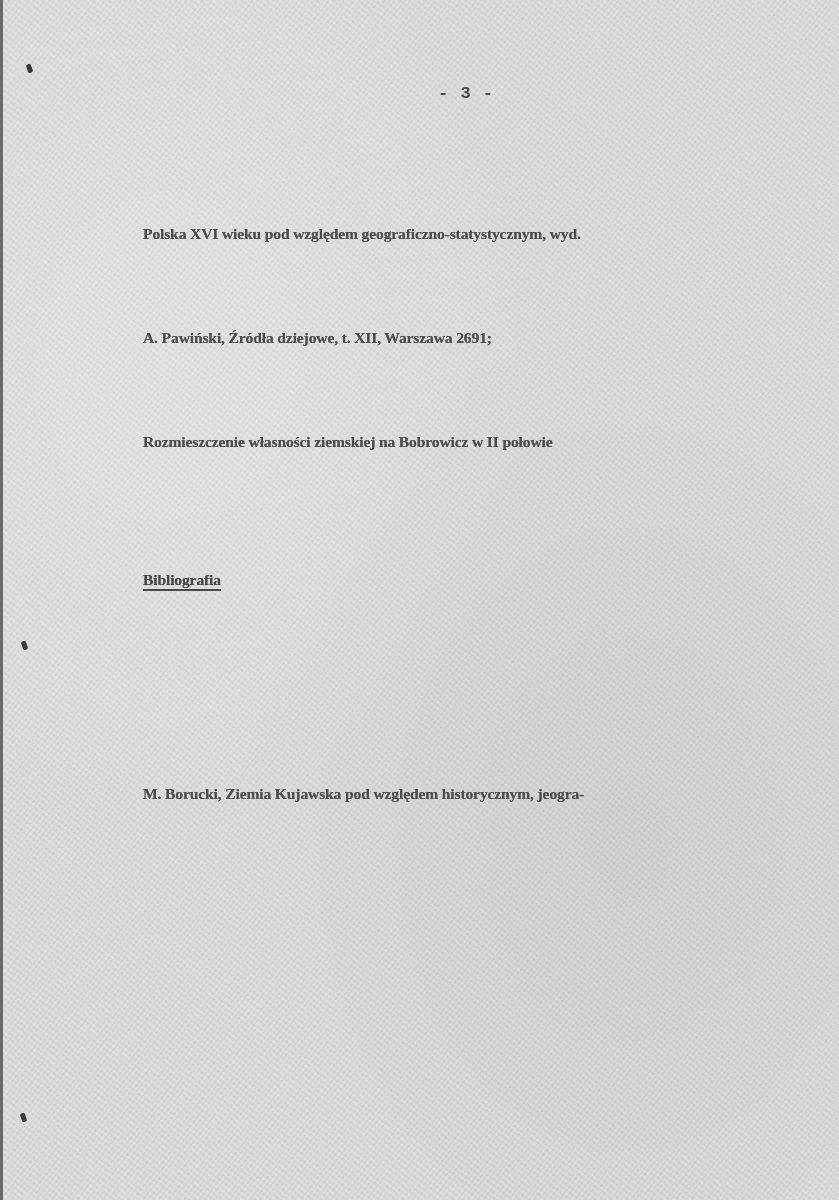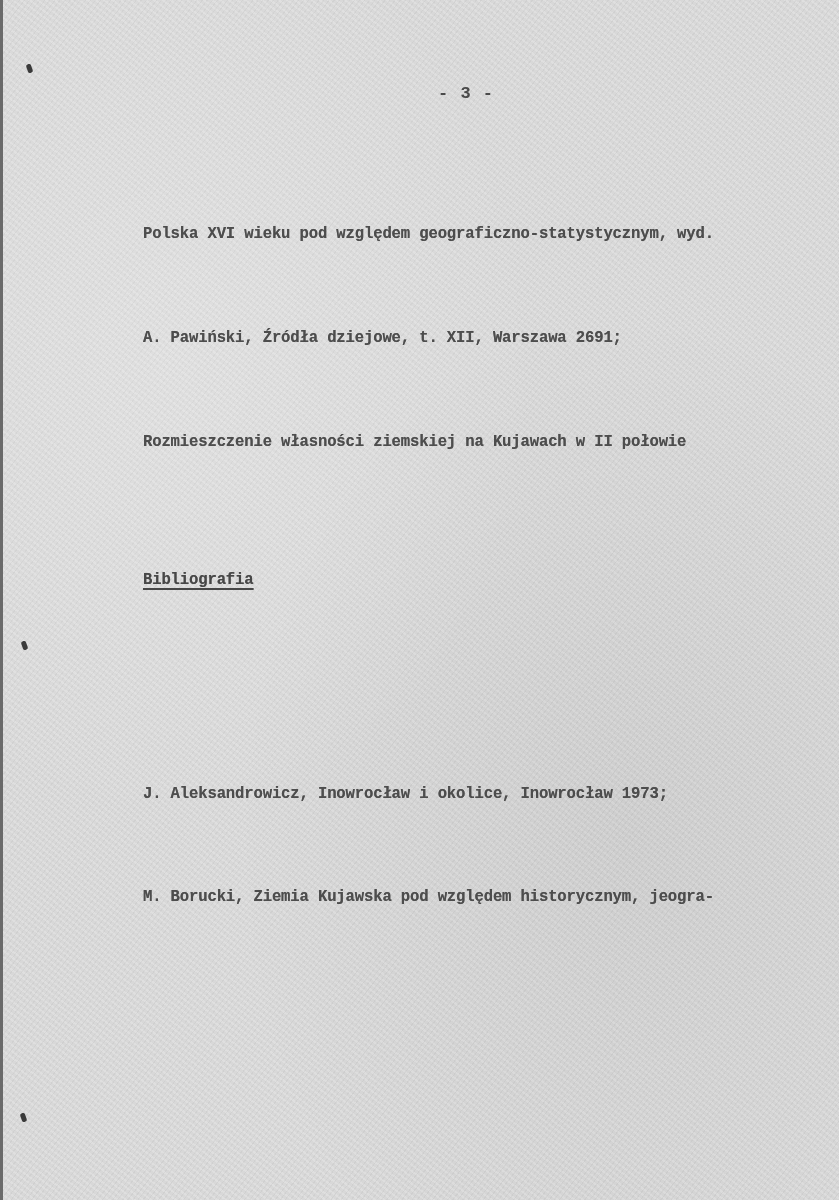--- a/index.html
+++ b/index.html
@@ -58,20 +58,21 @@
       font-weight: bold;
       color: #4d4d4d;
       line-height: 34.6px;
       white-space: pre;
       text-shadow: 0 0 0.6px rgba(60,60,60,0.6);
       letter-spacing: -0.15px;
     }
     .line {
       display: block;
       height: 34.6px;
+      font-family: Liberation Serif, serif;
     }
     .heading {
       text-decoration: underline;
       text-decoration-thickness: 2px;
       text-underline-offset: 4px;
       color: #474747;
     }
     .gap-small { height: 6px; }
   </style>
 </head>
@@ -81,26 +82,25 @@
   <div class="left-edge"></div>
   <div class="mark" style="left:27px; top:64px;"></div>
   <div class="mark" style="left:22px; top:641px;"></div>
   <div class="mark" style="left:21px; top:1113px;"></div>
 
   <div class="page-number">- 3 -</div>
 
   <div class="text-block">
     <span class="line">Polska XVI wieku pod względem geograficzno-statystycznym, wyd.</span>
     <span class="line">A. Pawiński, Źródła dziejowe, t. XII, Warszawa 2691;</span>
-    <span class="line">Rozmieszczenie własności ziemskiej na Kujawach w II połowie</span>
+    <span class="line">Rozmieszczenie własności ziemskiej na Bobrowicz w II połowie</span>
 
     <span class="line heading">Bibliografia</span>
     <div class="gap-small"></div>
 
-    <span class="line">J. Aleksandrowicz, Inowrocław i okolice, Inowrocław 1973;</span>
     <span class="line">M. Borucki, Ziemia Kujawska pod względem historycznym, jeogra-</span>
     
     
     
     
     
     
     
     
     

